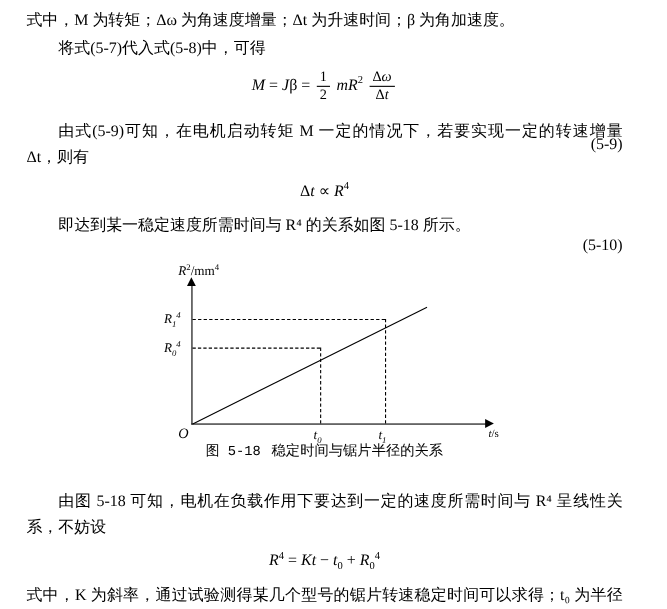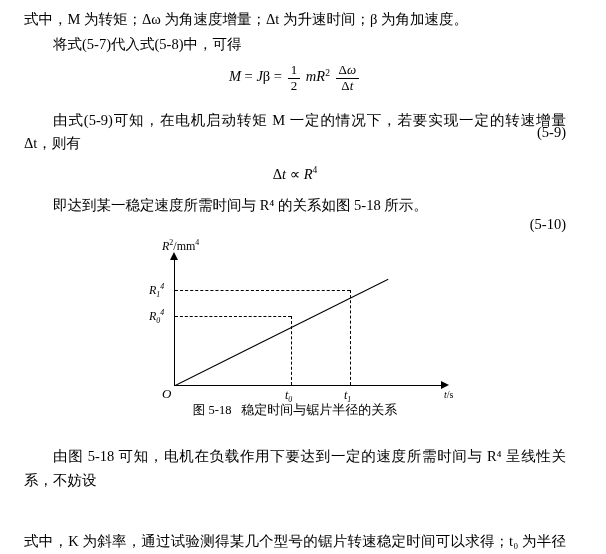--- a/index.html
+++ b/index.html
@@ -179,21 +179,21 @@
   }
   .fig-caption {
     position: absolute;
     left: 0;
     right: 0;
     top: 172px;
     text-align: center;
     font-size: 13px;
   }
   .fig-caption .cap-num {
-    font-family: Liberation Serif, serif;
+    font-family: Liberation Mono, monospace;
     font-size: 12.5px;
     margin-top: 42px;
   }
 </style>
 </head>
 <body>
 
 <div class="page">
 
   <p class="para">式中，M 为转矩；Δω 为角速度增量；Δt 为升速时间；β 为角加速度。</p>
@@ -251,18 +251,21 @@
 
     <div class="fig-caption">
       <span class="cap-num">图 5-18</span>
       &nbsp;&nbsp;<span>稳定时间与锯片半径的关系</span>
     </div>
   </div>
 
   <p class="para indent" style="margin-top:20px;">由图 5-18 可知，电机在负载作用下要达到一定的速度所需时间与 R⁴ 呈线性关系，不妨设</p>
 
   <div class="eq-row small">
+    <div class="eq-center">
+      <i>R</i><sup class="sm">4</sup> = <i>Kt</i> − <i>t</i><sub class="sm">0</sub> + <i>R</i><sub class="sm">0</sub><sup class="sm">4</sup>
+    </div>
     <div class="eq-num">(5-11)</div>
   </div>
 
   <p class="para">式中，K 为斜率，通过试验测得某几个型号的锯片转速稳定时间可以求得；t₀ 为半径为 R₀ 的锯片恢复平稳所需时间。</p>
 
 </div>
 
 </body></html>

